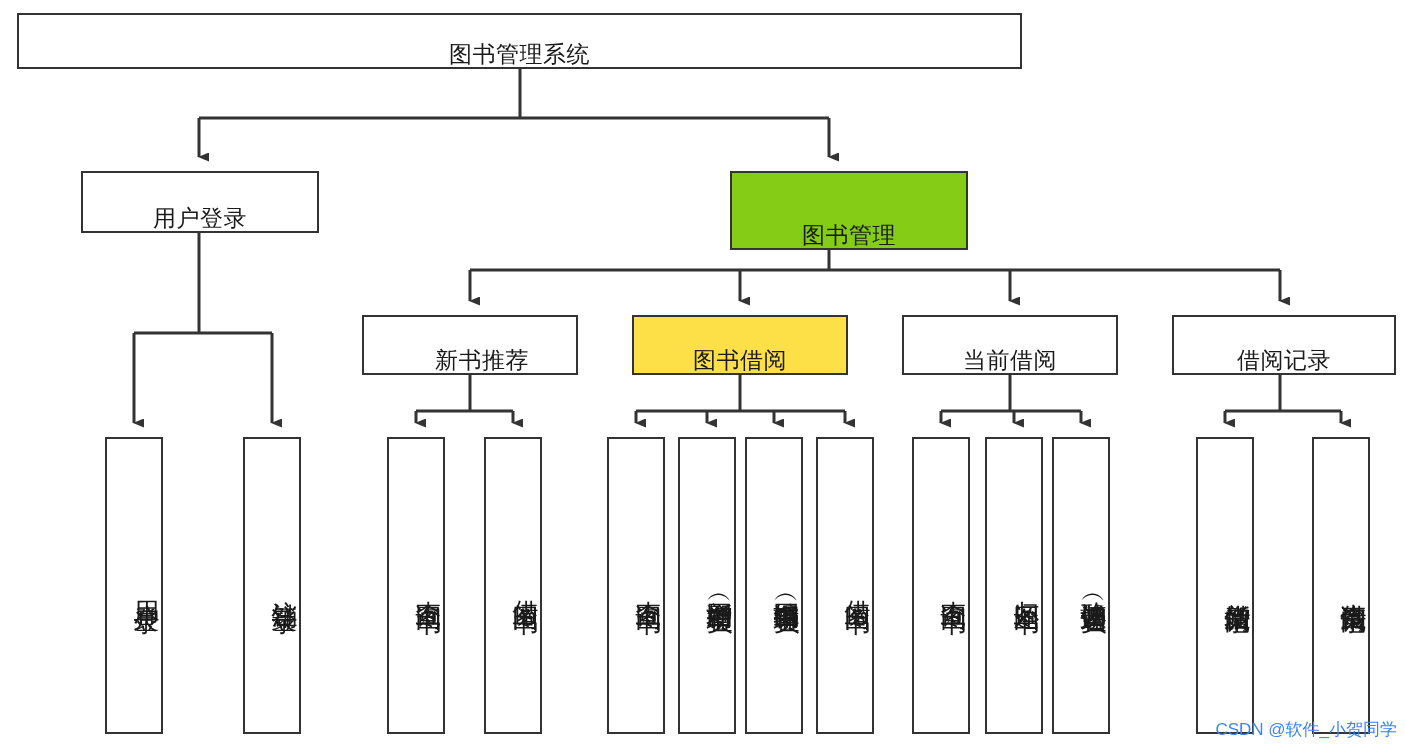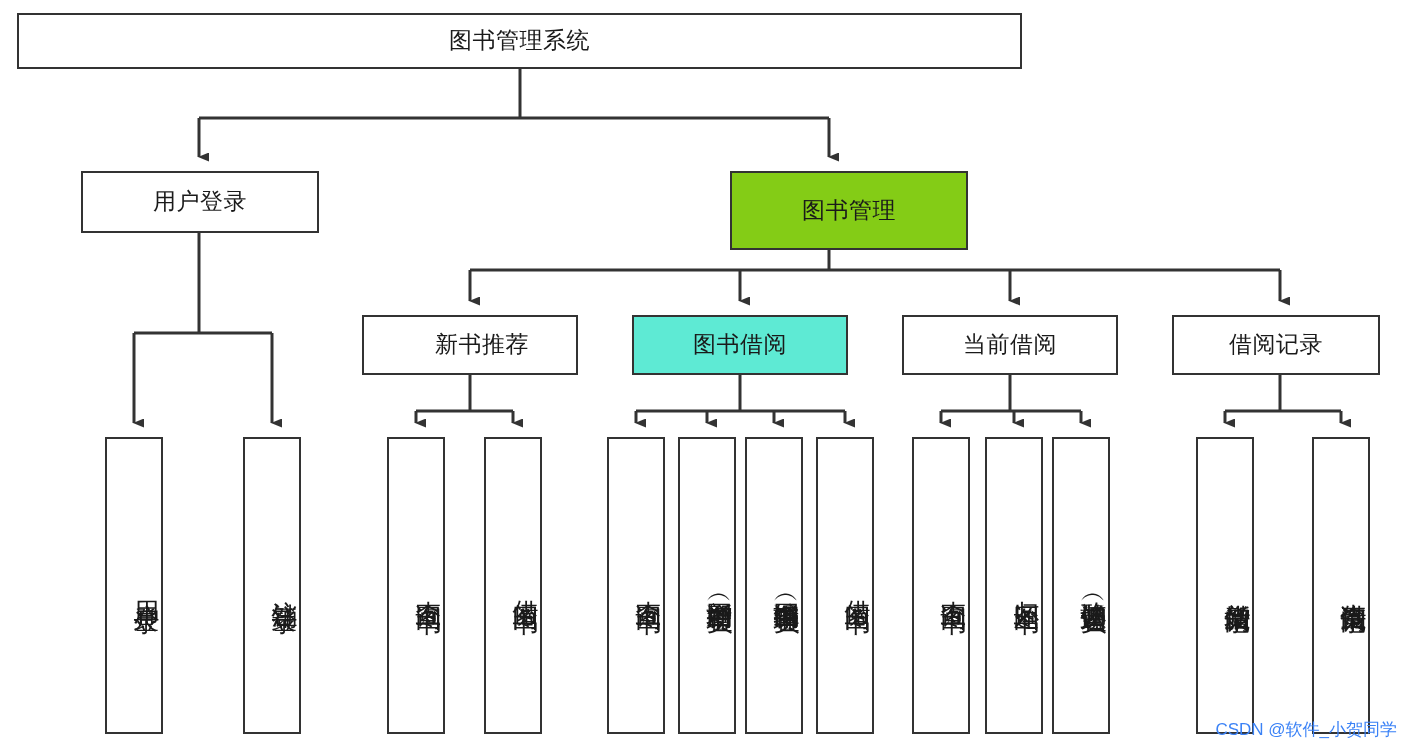--- a/index.html
+++ b/index.html
@@ -24,21 +24,21 @@
     top: 0;
     width: 1405px;
     height: 747px;
   }
   .node {
     position: absolute;
     box-sizing: border-box;
     background: #ffffff;
     border: 2px solid #333333;
     display: flex;
-    align-items: center;
+    align-items: flex-end;
     justify-content: center;
     color: #1a1a1a;
     z-index: 2;
   }
   .node-h {
     font-size: 23px;
     line-height: 1.1;
     letter-spacing: 0.5px;
     white-space: nowrap;
   }
@@ -126,27 +126,27 @@
   <div class="node node-h" style="left: 81px; top: 171px; width: 238px; height: 62px; border-color: rgb(51, 51, 51); background: rgb(255, 255, 255);">
     <span>用户登录</span>
   </div>
   <div class="node node-h" style="left: 730px; top: 171px; width: 238px; height: 79px; border-color: rgb(51, 51, 51); background: #84cc16;">
     <span>图书管理</span>
   </div>
 
   <div class="node node-h" style="left: 362px; top: 315px; width: 216px; height: 60px; border-color: rgb(51, 51, 51); background: rgb(255, 255, 255); padding-left: 24px;">
     <span>新书推荐</span>
   </div>
-  <div class="node node-h" style="left: 632px; top: 315px; width: 216px; height: 60px; border-color: rgb(51, 51, 51); background: #5eead4;">
+  <div class="node node-h" style="left: 632px; top: 315px; width: 216px; height: 60px; border-color: rgb(51, 51, 51); background: #fde047;">
     <span>图书借阅</span>
   </div>
   <div class="node node-h" style="left: 902px; top: 315px; width: 216px; height: 60px; border-color: rgb(51, 51, 51); background: rgb(255, 255, 255);">
     <span>当前借阅</span>
   </div>
-  <div class="node node-h" style="left: 1172px; top: 315px; width: 208px; height: 60px; border-color: rgb(51, 51, 51); background: rgb(255, 255, 255);">
+  <div class="node node-h" style="left: 1172px; top: 315px; width: 224px; height: 60px; border-color: rgb(51, 51, 51); background: rgb(255, 255, 255);">
     <span>借阅记录</span>
   </div>
 
   <div class="node node-v" style="left: 105px; top: 437px; width: 58px; height: 297px; border-color: rgb(51, 51, 51); background: rgb(255, 255, 255);">
     <span class="vtext">用户登录</span>
   </div>
   <div class="node node-v" style="left: 243px; top: 437px; width: 58px; height: 297px; border-color: rgb(51, 51, 51); background: rgb(255, 255, 255);">
     <span class="vtext">注销登录</span>
   </div>
   <div class="node node-v" style="left: 387px; top: 437px; width: 58px; height: 297px; border-color: rgb(51, 51, 51); background: rgb(255, 255, 255);">

